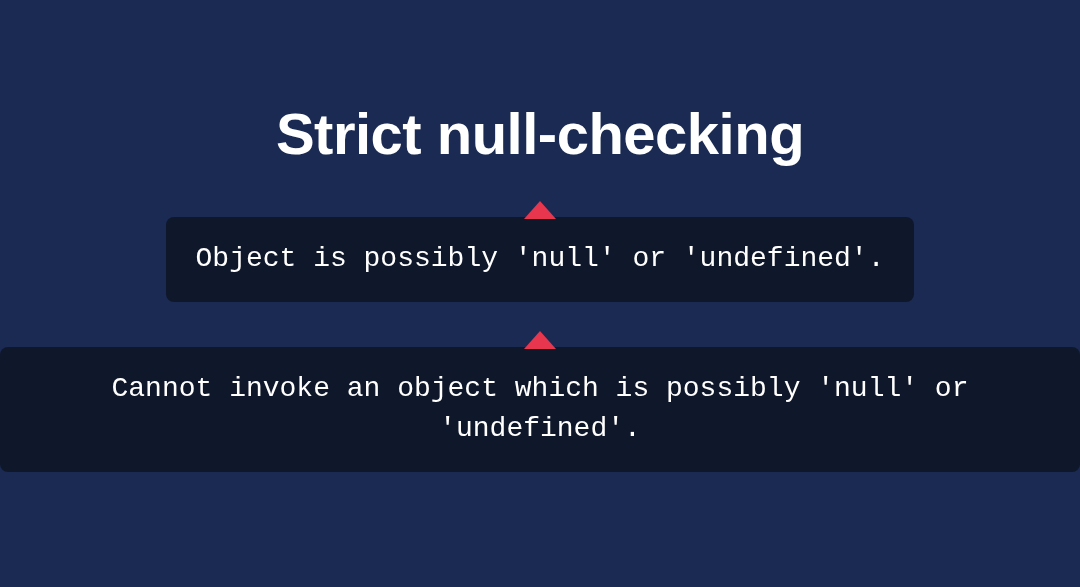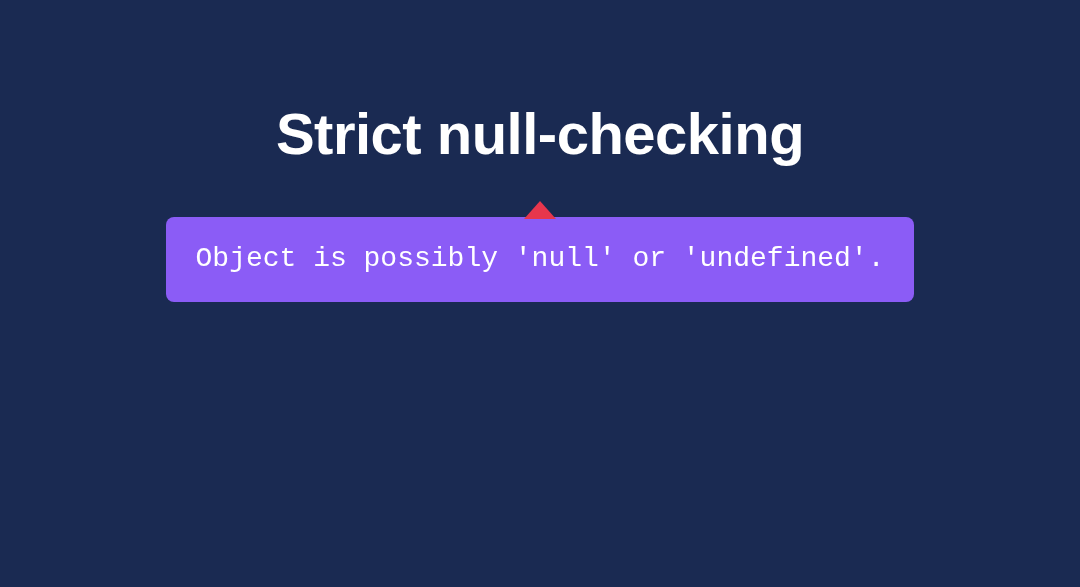--- a/index.html
+++ b/index.html
@@ -27,21 +27,21 @@
     }
     .callout-container {
       position: relative;
       margin-top: 50px;
       display: flex;
       flex-direction: column;
       align-items: center;
     }
     .callout {
       position: relative;
-      background-color: #8b5cf6;
+      background-color: #0f172a;
       color: #ffffff;
       border-radius: 8px;
       padding: 22px 30px;
       font-family: "SF Mono", "Consolas", "Monaco", "Courier New", monospace;
       font-size: 28px;
       line-height: 1.45;
       text-align: center;
     }
     .callout::before {
       content: "";
@@ -59,13 +59,14 @@
       margin-top: 45px;
     }
   </style>
 </head>
 <body>
 
 <h1 class="title">Strict null-checking</h1>
 
 <div class="callout-container">
   <div class="callout">Object is possibly 'null' or 'undefined'.</div>
+  <div class="callout callout-2">Cannot invoke an object which is possibly 'null' or 'undefined'.</div>
 </div>
 
 </body></html>

